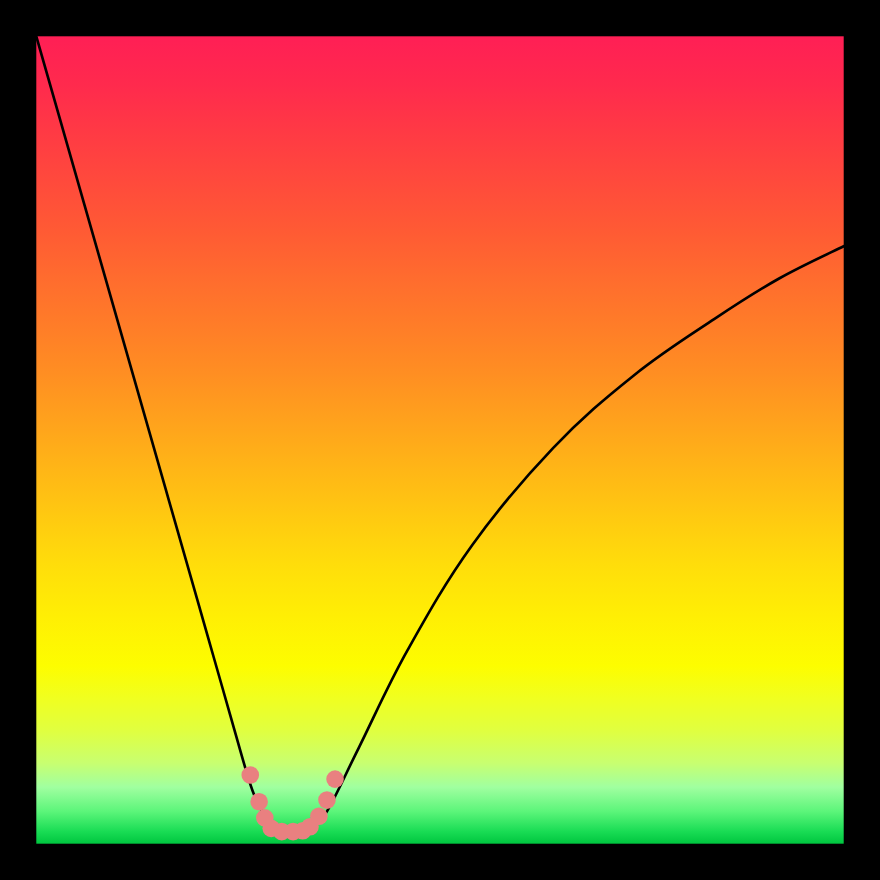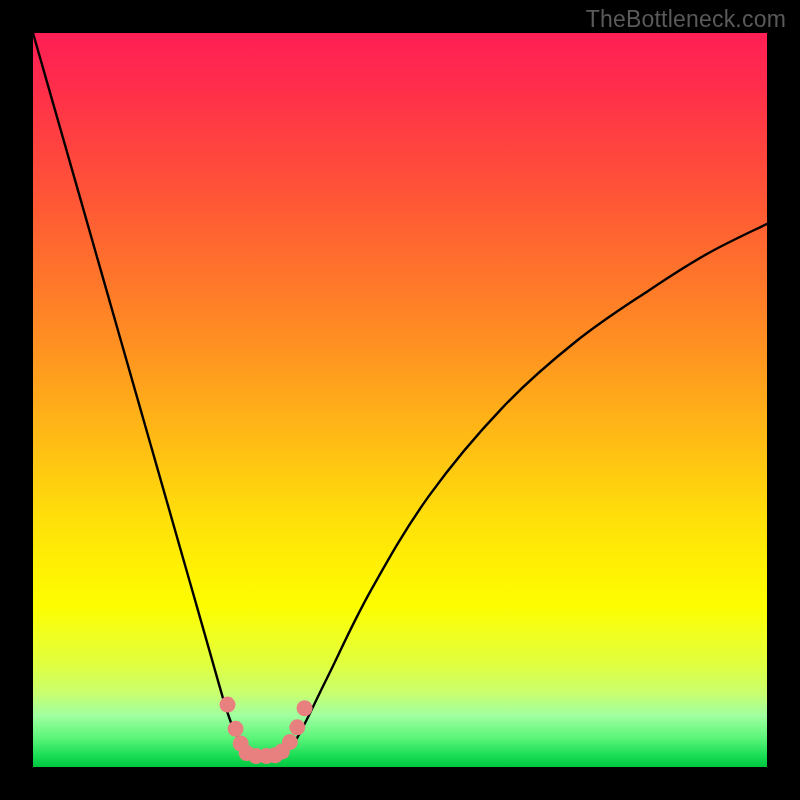--- a/index.html
+++ b/index.html
@@ -65,21 +65,20 @@
     top: 0;
     width: 734px;
     height: 734px;
     overflow: visible;
   }
 </style>
 </head>
 <body>
 
 <div class="frame">
-  <div class="watermark">TheBottleneck.com</div>
   <div class="plot-area">
     <svg class="curve" viewBox="0 0 734 734">
       <path id="curve-path" fill="none" stroke="#000000" stroke-width="2.4" stroke-linejoin="round" stroke-linecap="round" d="M 0.00 0.00 C 5.28 18.50, 18.79 65.77, 29.36 102.76 C 39.93 139.75, 48.15 168.53, 58.72 205.52 C 69.29 242.51, 77.51 271.29, 88.08 308.28 C 98.65 345.27, 106.87 374.05, 117.44 411.04 C 128.01 448.03, 138.87 486.05, 146.80 513.80 C 154.73 541.55, 156.20 546.68, 161.48 565.18 C 166.76 583.68, 170.88 598.06, 176.16 616.56 C 181.44 635.06, 186.88 654.73, 190.84 667.94 C 194.80 681.15, 195.54 683.35, 198.18 689.96 C 200.82 696.57, 202.88 699.75, 205.52 704.64 C 208.16 709.53, 210.22 714.08, 212.86 717.12 C 215.50 720.16, 217.56 720.47, 220.20 721.52 C 222.84 722.58, 224.90 722.73, 227.54 722.99 C 230.18 723.25, 232.24 723.12, 234.88 722.99 C 237.52 722.86, 239.58 722.92, 242.22 722.26 C 244.86 721.60, 245.60 722.49, 249.56 719.32 C 253.52 716.15, 256.31 717.85, 264.24 704.64 C 272.17 691.43, 280.39 672.34, 293.60 645.92 C 306.81 619.50, 319.14 590.87, 337.64 557.84 C 356.14 524.81, 372.58 495.45, 396.36 462.42 C 420.14 429.39, 443.34 402.09, 469.76 374.34 C 496.18 346.59, 516.74 329.42, 543.16 308.28 C 569.58 287.14, 592.78 272.75, 616.56 256.90 C 640.34 241.05, 654.14 232.09, 675.28 220.20 C 696.42 208.31, 723.43 196.12, 734.00 190.84"></path>
       <g id="markers-group">
           <circle cx="194.51" cy="671.61" r="8" fill="#e98080"></circle>
           <circle cx="202.58" cy="695.83" r="8" fill="#e98080"></circle>
           <circle cx="207.72" cy="710.51" r="8" fill="#e98080"></circle>
           <circle cx="213.59" cy="720.05" r="8" fill="#e98080"></circle>
           <circle cx="223.14" cy="722.99" r="8" fill="#e98080"></circle>
           <circle cx="233.41" cy="722.99" r="8" fill="#e98080"></circle>

